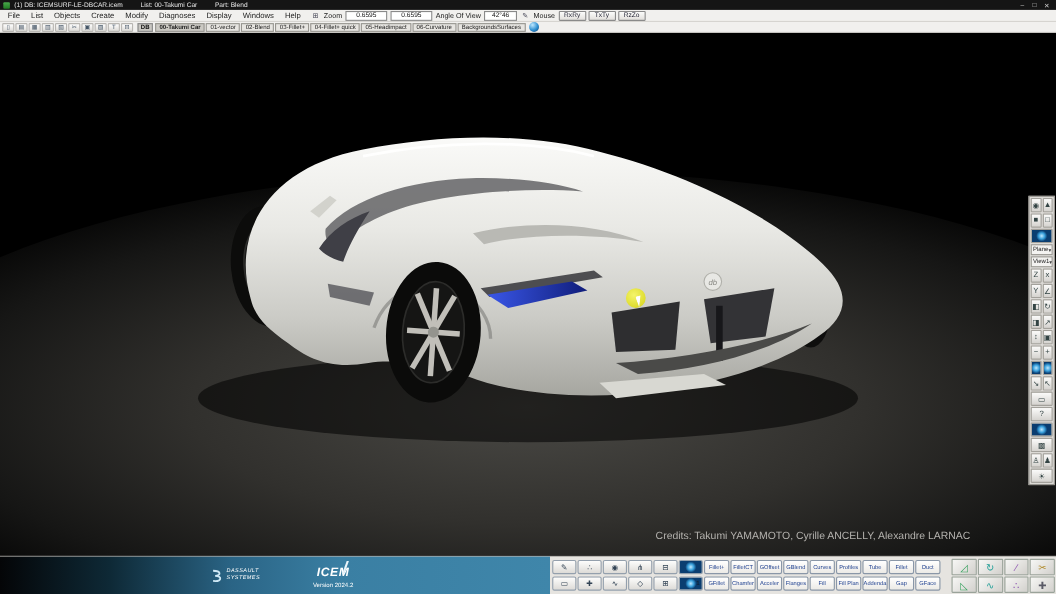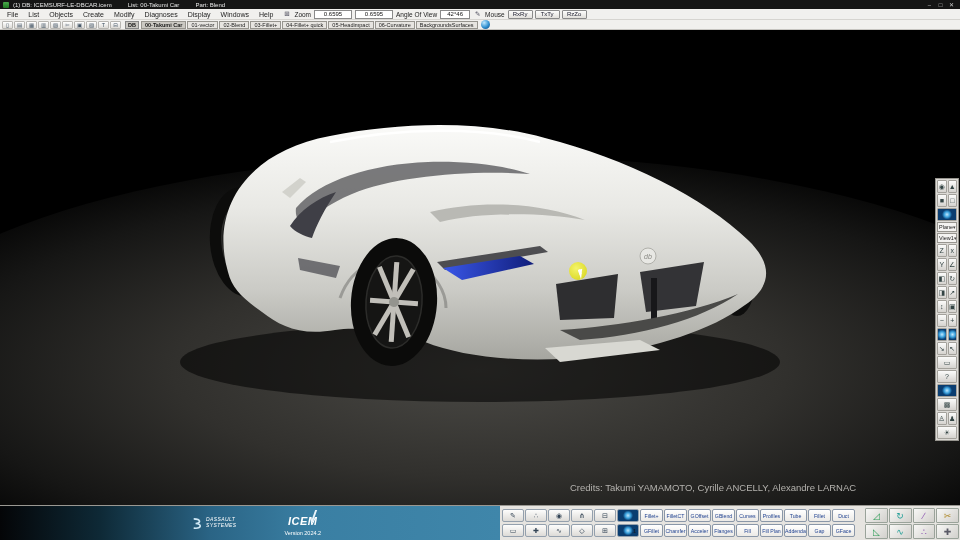--- a/index.html
+++ b/index.html
@@ -42,21 +42,21 @@
   .tab-list{display:flex;gap:1px;margin-left:1px;}
   .tab{border:1px solid #97958f;background:#e7e5e1;color:#1a1a1a;height:8px;
     padding:0 3px;font-size:5.5px;display:flex;align-items:center;white-space:nowrap;}
   .tab.active{background:#cbc9c3;font-weight:bold;}
   .globe{width:9px;height:9px;border-radius:50%;margin-left:2px;
     background:radial-gradient(circle at 35% 30%,#bfe8ff,#2f8fd0 55%,#0a3d70);}
 
   
   .viewport{position:relative;height:475px;background:#000;overflow:hidden;}
   .viewport svg{position:absolute;left:0;top:0;}
-  .credits{position:absolute;left:570px;top:452px;font-size:9.5px;color:#b4b2ae;}
+  .credits{position:absolute;left:596px;top:452px;font-size:9.5px;color:#b4b2ae;}
   .cursor-dot{position:absolute;left:569px;top:232px;width:18px;height:18px;
     border-radius:50%;background:radial-gradient(circle at 40% 35%,#f4f46a,#dedc2e 70%,#b7b520);}
   .cursor-dot::after{content:"";position:absolute;left:9px;top:8px;width:0;height:0;
     border-left:4px solid #fff;border-right:4px solid transparent;
     border-bottom:9px solid transparent;border-top:9px solid #fff;
     transform:rotate(-18deg) scale(.55);transform-origin:0 0;}
 
   
   .sidebar{position:absolute;right:1px;top:148px;width:24px;background:#dcdad6;
     border:1px solid #97958f;padding:1px;display:flex;flex-direction:column;gap:1px;}

